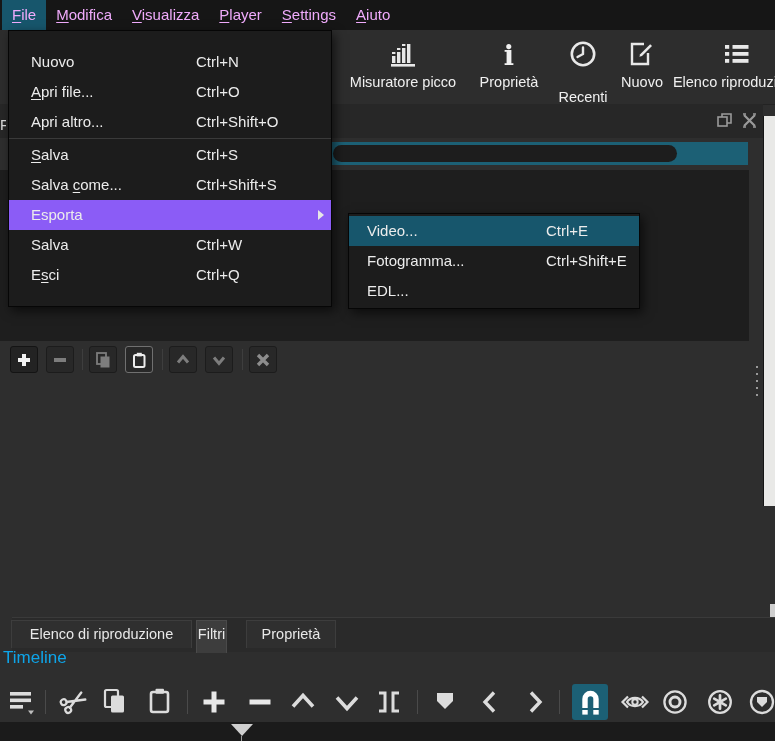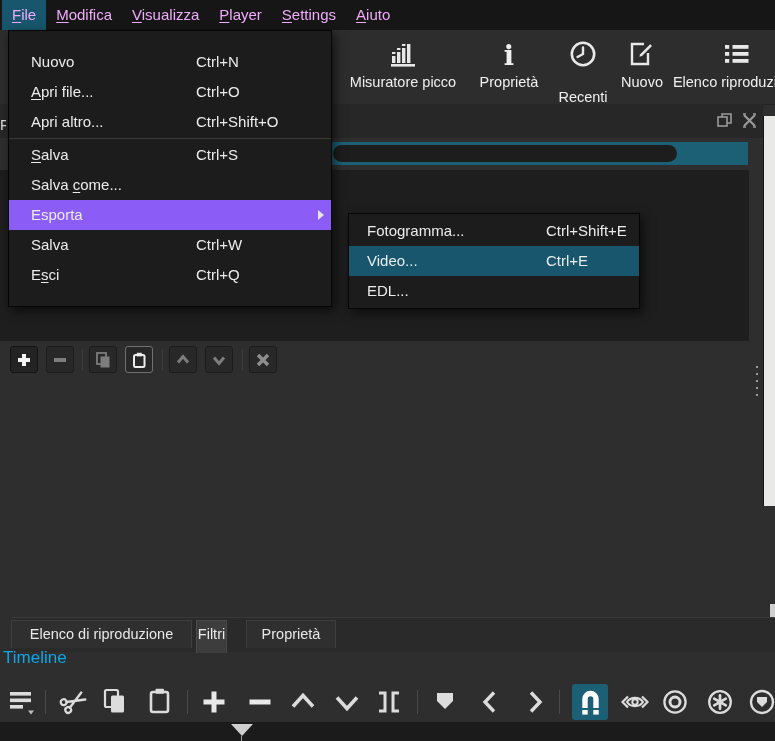--- a/index.html
+++ b/index.html
@@ -321,23 +321,23 @@
 <div class="tl-strip"></div>
 <div class="playhead"></div>
 <div class="ph-stem"></div>
 
 <div class="filemenu">
   <div class="fm-item"><span>Nuovo</span><span class="u"></span><span></span><span class="fm-sc">Ctrl+N</span></div>
   <div class="fm-item"><span></span><span class="u">A</span><span>pri file...</span><span class="fm-sc">Ctrl+O</span></div>
   <div class="fm-item"><span>Apri altro...</span><span class="u"></span><span></span><span class="fm-sc">Ctrl+Shift+O</span></div>
   <div class="fm-sep"></div>
   <div class="fm-item"><span></span><span class="u">S</span><span>alva</span><span class="fm-sc">Ctrl+S</span></div>
-  <div class="fm-item"><span>Salva </span><span class="u">c</span><span>ome...</span></div>
+  <div class="fm-item"><span>Salva </span><span class="u">c</span><span>ome...</span><span class="fm-sc">Ctrl+Shift+S</span></div>
   <div class="fm-item hl"><span>Esporta</span><span class="u"></span><span></span><span class="arrow-right"></span></div>
   <div class="fm-item"><span>Salva</span><span class="u"></span><span></span><span class="fm-sc">Ctrl+W</span></div>
   <div class="fm-item"><span>E</span><span class="u">s</span><span>ci</span><span class="fm-sc">Ctrl+Q</span></div>
 </div>
 
 <div class="submenu">
+  <div class="sm-item hl"><span>Video...</span><span class="sm-sc">Ctrl+E</span></div>
   <div class="sm-item"><span>Fotogramma...</span><span class="sm-sc">Ctrl+Shift+E</span></div>
-  <div class="sm-item hl"><span>Video...</span><span class="sm-sc">Ctrl+E</span></div>
   <div class="sm-item"><span>EDL...</span><span class="sm-sc"></span></div>
 </div>
 
 </body></html>

